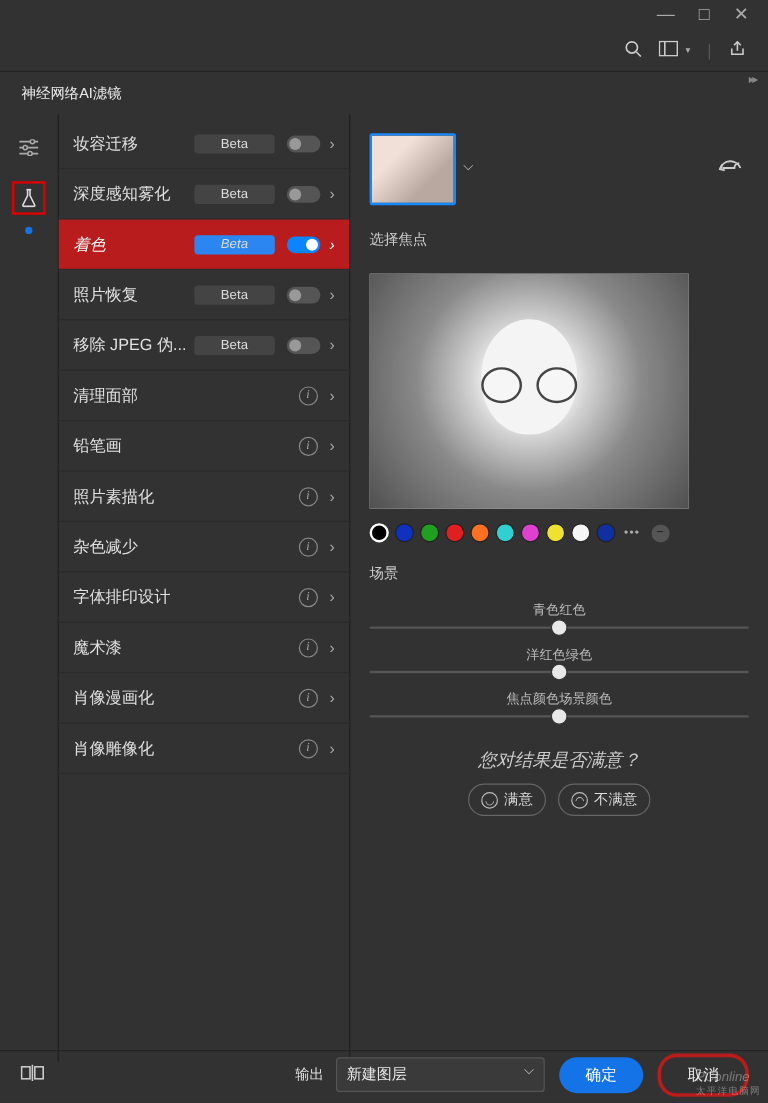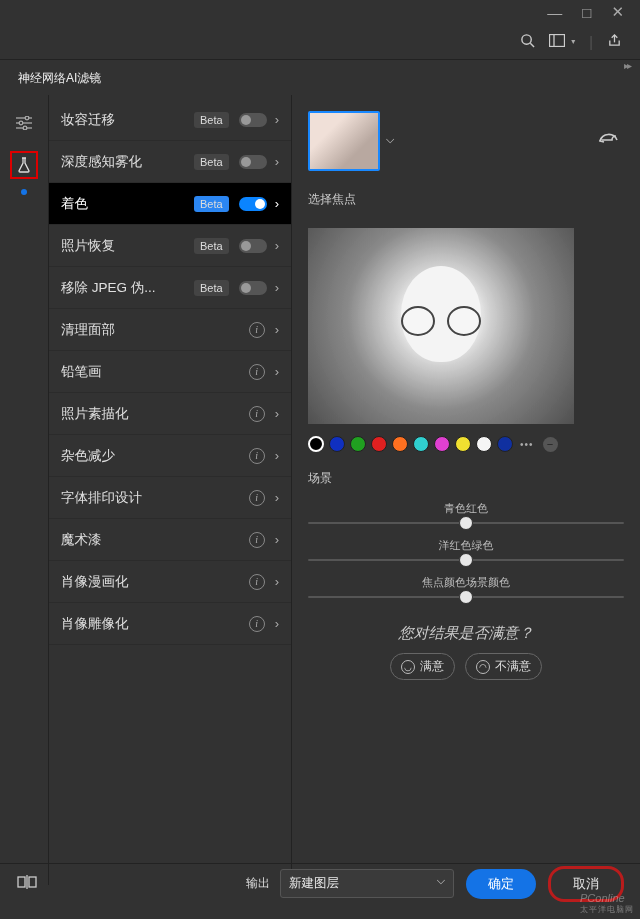--- a/index.html
+++ b/index.html
@@ -18,23 +18,23 @@
 
 .workspace { display:flex; height: 790px; }
 
 .leftrail { width: 48px; display:flex; flex-direction:column; align-items:center; }
 .rail-icon { width:28px; height:28px; display:flex; align-items:center; justify-content:center; margin-top:14px; color:#aaa; font-size:15px; }
 .rail-icon.boxed { border:2px solid #d00; }
 .dot-blue { width:6px; height:6px; border-radius:50%; background:#1473e6; margin-top:10px; }
 
 .filter-col { width: 244px; border-right:1px solid #222; border-left:1px solid #222; padding-top:4px; }
 .filter-item { height:42px; display:flex; align-items:center; padding-left:12px; cursor:pointer; border-bottom:1px solid #2b2b2b; }
-.filter-item.active { background:#000000; color:#fff; }
+.filter-item.active { background:#b91c1c; color:#fff;font-style:italic; }
 .filter-name { flex:1; font-size:13.5px; }
-.badge { font-size:11px; background:#444; color:#ddd; padding:2px 6px; border-radius:3px; margin-right:10px;text-align:center; }
+.badge { font-size:11px; background:#444; color:#ddd; padding:2px 22px; border-radius:3px; margin-right:10px;text-align:center; }
 .filter-item.active .badge { background:#2b86f2; }
 .toggle { width:28px; height:14px; border-radius:8px; background:#555; position:relative; margin-right:8px; }
 .toggle::after { content:''; position:absolute; width:10px; height:10px; border-radius:50%; background:#999; top:2px; left:2px; }
 .toggle.on { background:#0a84ff; }
 .toggle.on::after { background:#fff; left:16px; }
 .info-icon { width:16px; height:16px; border:1px solid #888; border-radius:50%; display:flex; align-items:center; justify-content:center; font-size:10px; color:#aaa; margin-right:10px; font-style:italic; font-family:Georgia; }
 .chev { color:#aaa; font-size:13px; margin-right:12px; }
 .filter-item.active .chev { color:#fff; }
 
 .right-col { flex:1; padding:16px 16px 0 16px; display:flex; flex-direction:column; position:relative; }
@@ -62,21 +62,21 @@
 .slider-labels { display:flex; justify-content:center; font-size:11px; color:#bbb; margin-bottom:6px; }
 .track { height:2px; background:#555; position:relative; border-radius:2px; }
 .knob { position:absolute; top:-6px; width:14px; height:14px; border-radius:50%; background:#e8e8e8; border:1px solid #333; transform:translateX(-50%); }
 
 .feedback { text-align:center; margin-top:26px; }
 .feedback-q { font-size:15px; font-style:italic; color:#ccc; }
 .fb-btns { display:flex; justify-content:center; gap:10px; margin-top:10px; }
 .fb-btn { border:1px solid #666; border-radius:14px; padding:4px 10px; font-size:12px; color:#ddd; display:flex; align-items:center; gap:5px; cursor:pointer; }
 .emoji { width:14px; height:14px; border:1px solid #bbb; border-radius:50%; display:inline-flex; align-items:center; justify-content:center; font-size:9px; }
 
-.footer { position:absolute; bottom:16px; left:0; right:0; height:40px; border-top:1px solid #222; display:flex; align-items:center; padding:0 16px; }
+.footer { position:absolute; bottom:4px; left:0; right:0; height:40px; border-top:1px solid #222; display:flex; align-items:center; padding:0 16px; }
 .footer-icon { color:#ccc; font-size:14px; width:22px; text-align:center; }
 .out-label { color:#ddd; font-size:12px; margin-left:auto; margin-right:10px; }
 .out-select { background:#3a3a3a; border:1px solid #555; color:#e8e8e8; padding:5px 28px 5px 8px; font-size:12.5px; border-radius:3px; cursor:pointer; position:relative; width:174px; }
 .out-select::after { content:'⌵'; position:absolute; right:8px; top:4px; color:#bbb; font-size:11px; }
 .btn { border-radius:16px; padding:6px 22px; font-size:13px; margin-left:12px; cursor:pointer; border:none; }
 .btn-primary { background:#1473e6; color:#fff; }
 .btn-secondary { background:transparent; border:3px solid #b91c1c; color:#e8e8e8; }
 
 .watermark { position:absolute; right:6px; bottom:4px; font-size:11px; color:rgba(255,255,255,0.35); font-style:italic; }
 .watermark .sub { font-size:8px; display:block; font-style:normal; letter-spacing:1px; }

